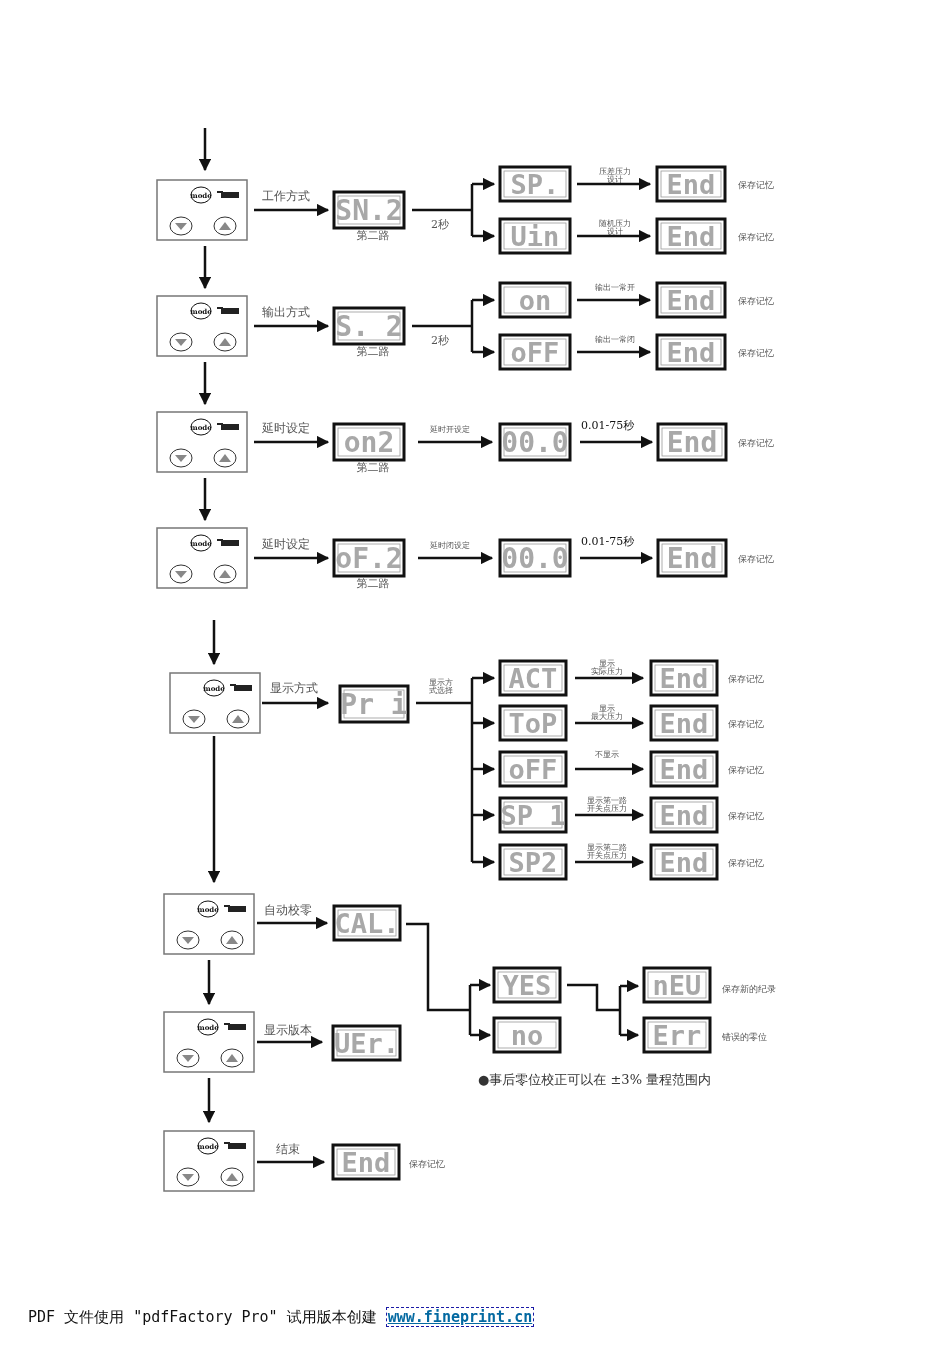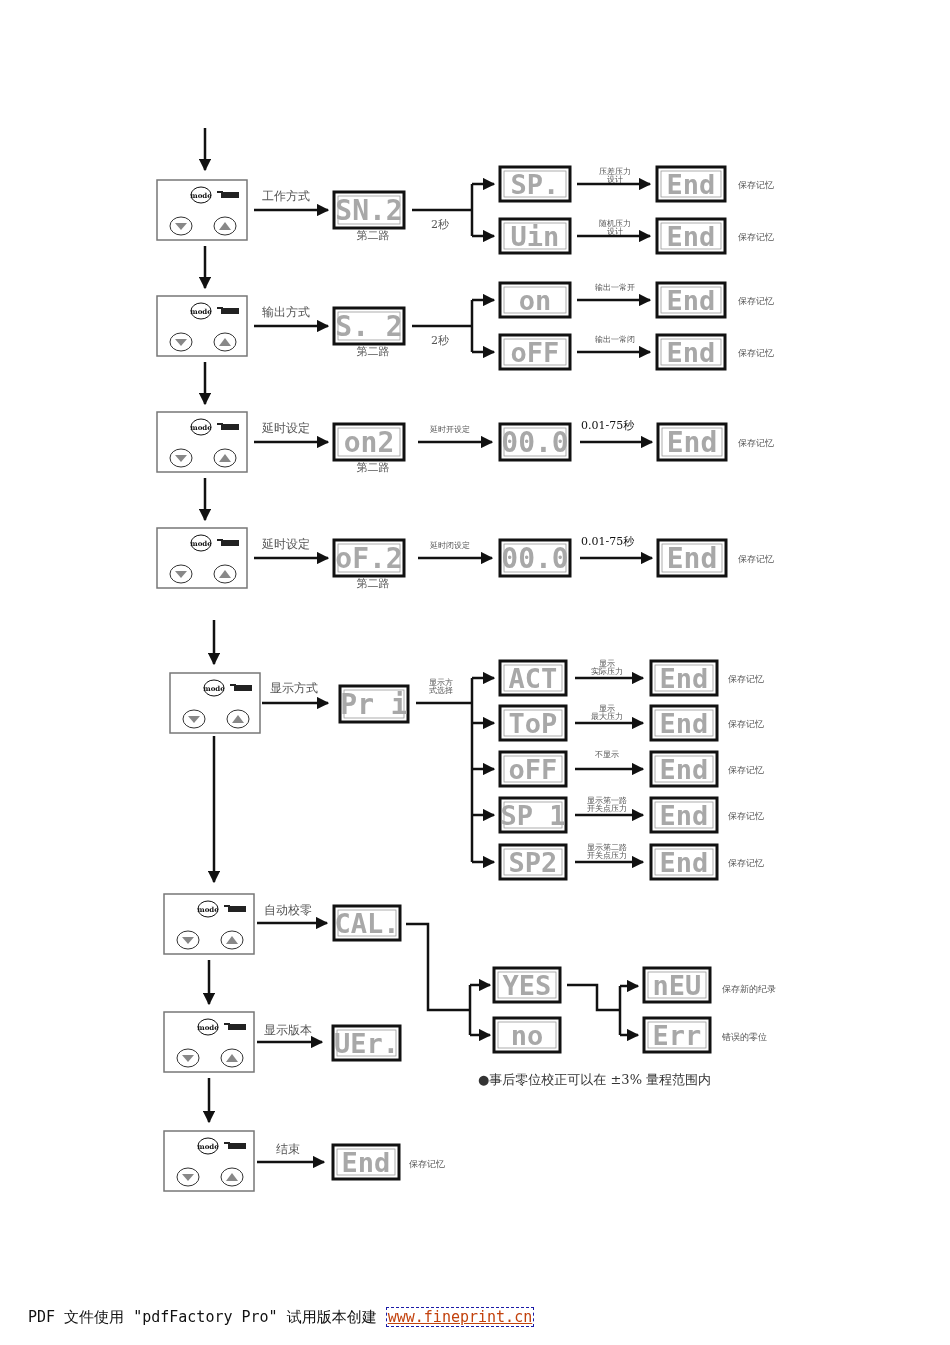--- a/index.html
+++ b/index.html
@@ -3,21 +3,21 @@
 <meta charset="utf-8">
 <style>
   html, body { margin: 0; padding: 0; background: #ffffff; }
   body { width: 950px; height: 1345px; position: relative; overflow: hidden;
          font-family: "DejaVu Sans", sans-serif; }
   #canvas { position: absolute; left: 0; top: 0; }
   .lbl { font-family: "DejaVu Serif", serif; fill: #555; }
   .lcd { font-family: "DejaVu Sans Mono", monospace; fill: #a8a8a8; font-weight: bold; }
   #footer { position: absolute; left: 28px; top: 1308px; font-family: "DejaVu Sans Mono", monospace;
             font-size: 15px; color: #111; white-space: nowrap; }
-  #footer a { color: #c2410c; text-decoration: underline; border: 1px dashed #1a1aa6; padding: 0 1px; }
+  #footer a { color: #0369a1; text-decoration: underline; border: 1px dashed #1a1aa6; padding: 0 1px; font-weight: bold; }
 </style>
 </head>
 <body>
 
 <svg id="canvas" width="950" height="1345" viewBox="0 0 950 1345" xmlns="http://www.w3.org/2000/svg">
   <defs>
     <marker id="ah" viewBox="0 0 10 10" refX="9" refY="5" markerWidth="5" markerHeight="5" orient="auto-start-reverse" markerUnits="strokeWidth">
       <path d="M0,0 L10,5 L0,10 z" fill="#111"></path>
     </marker>
   </defs>

